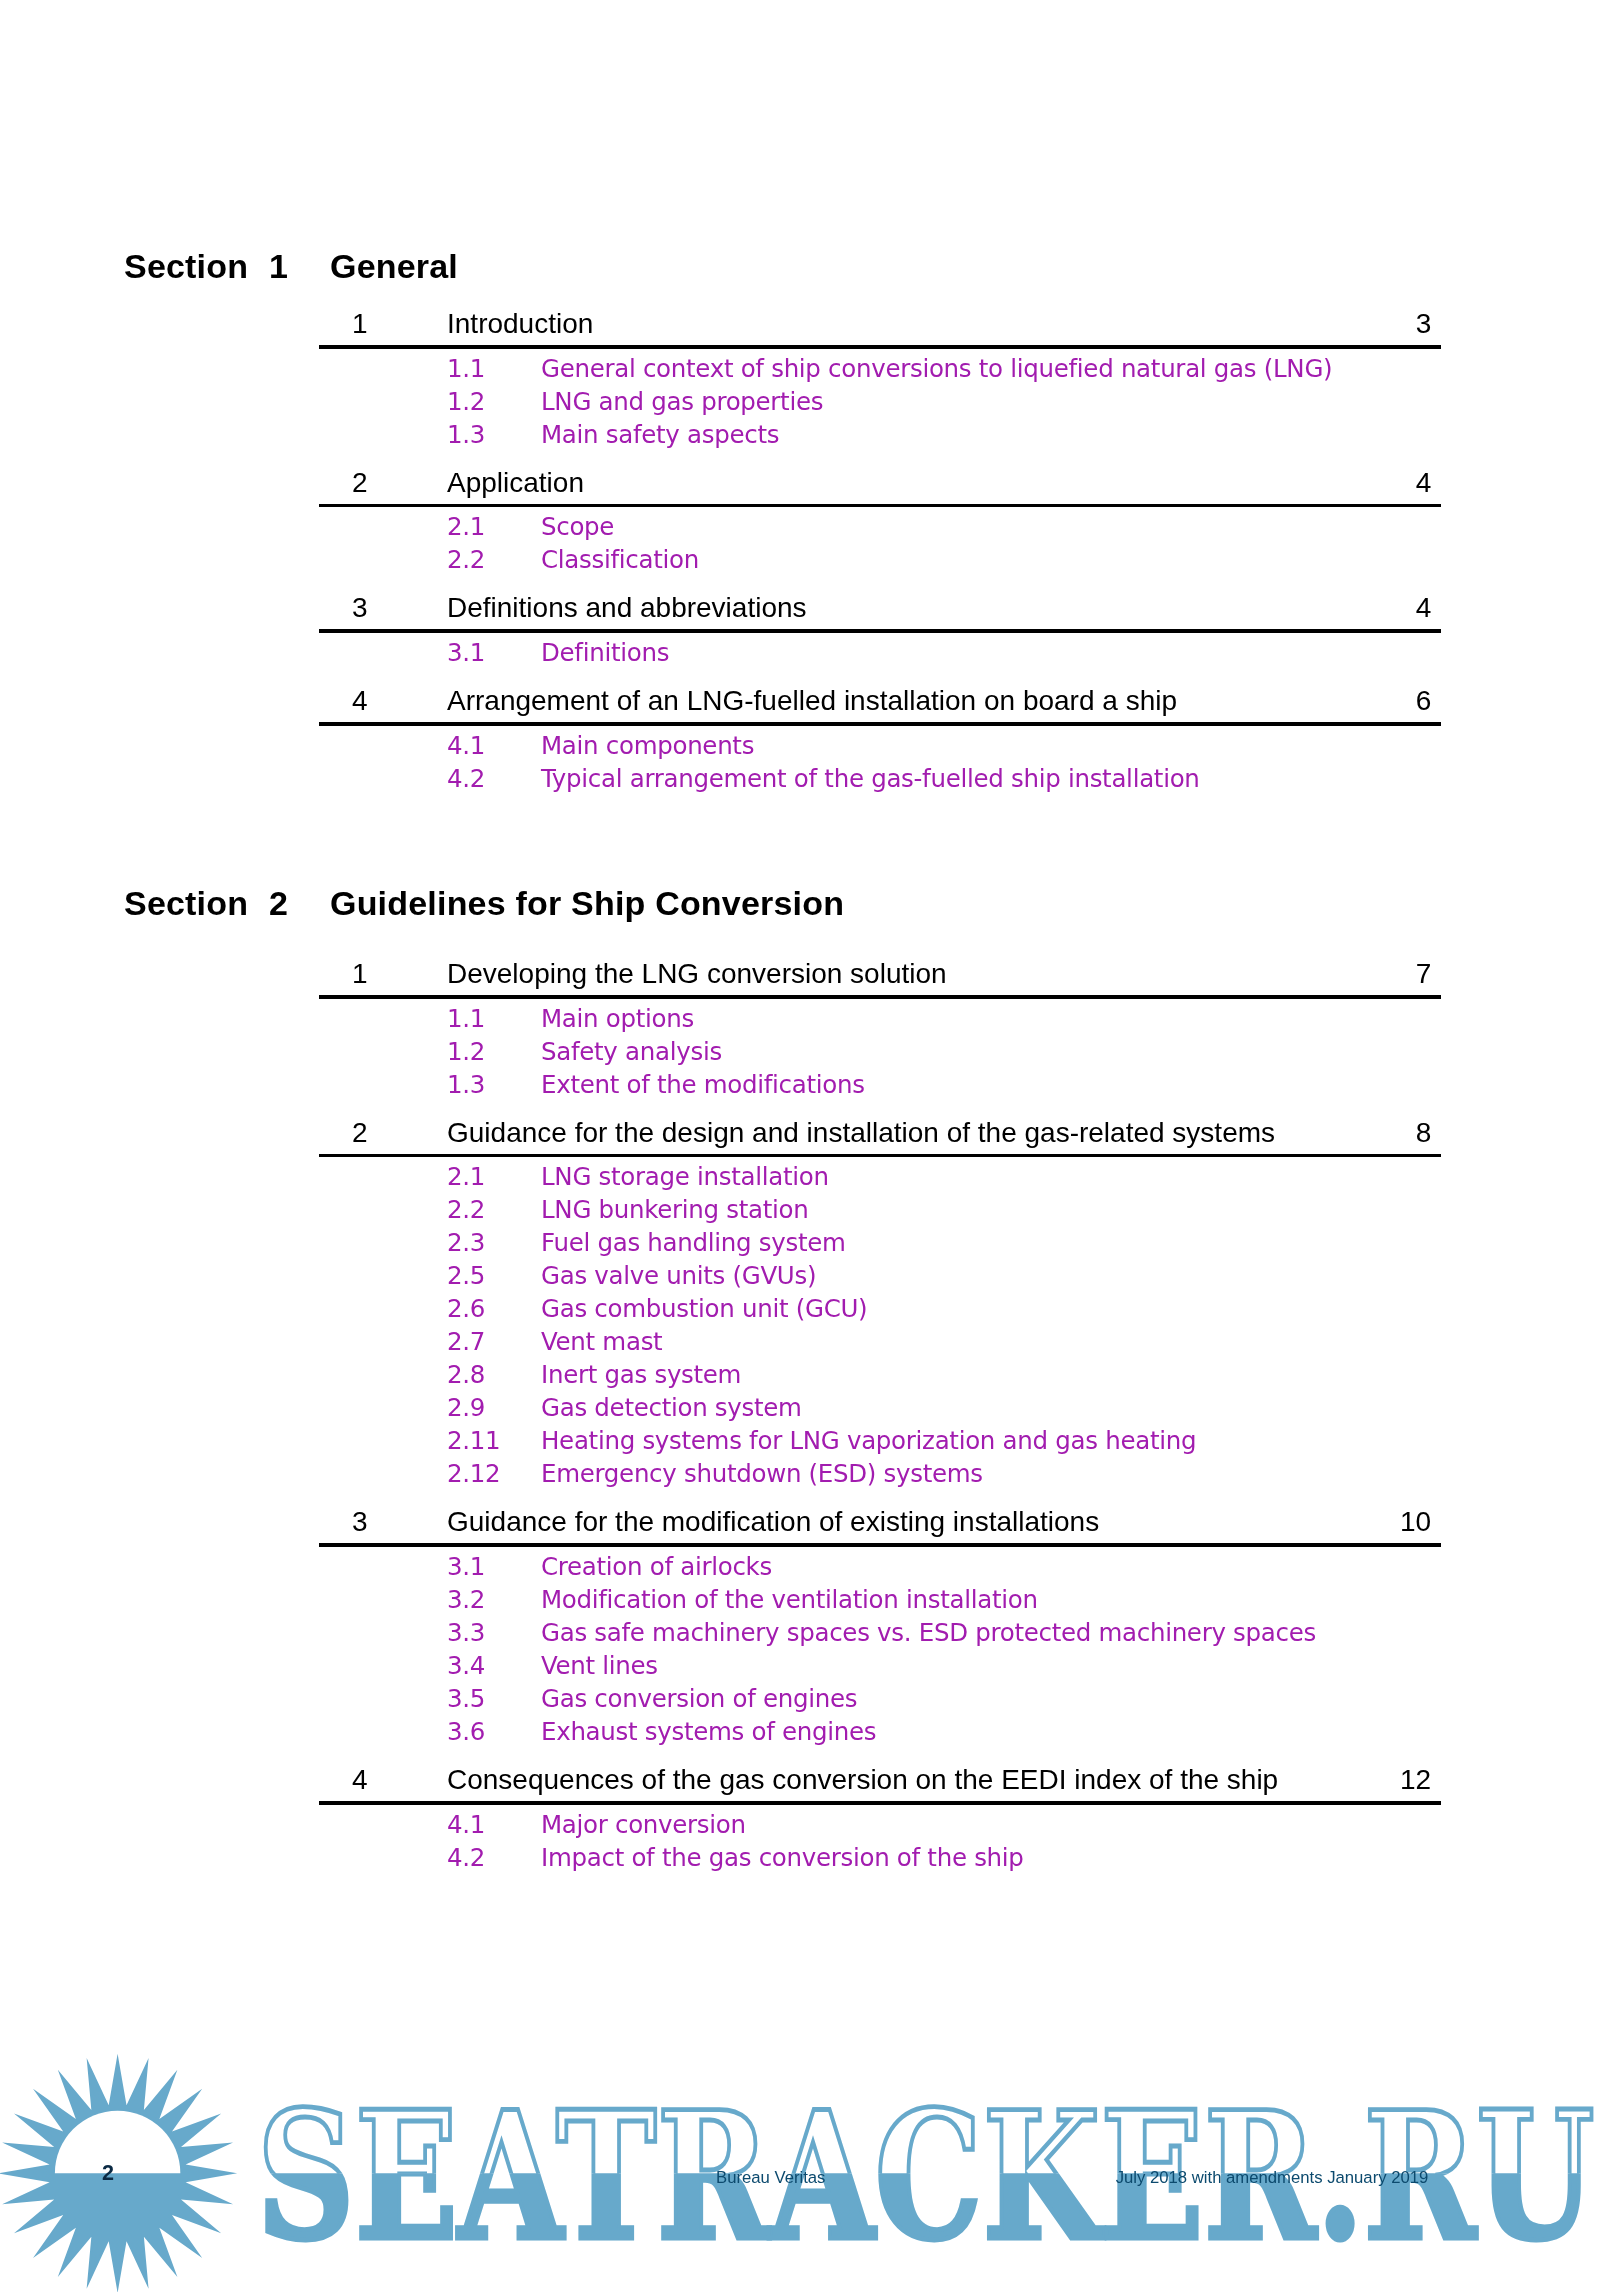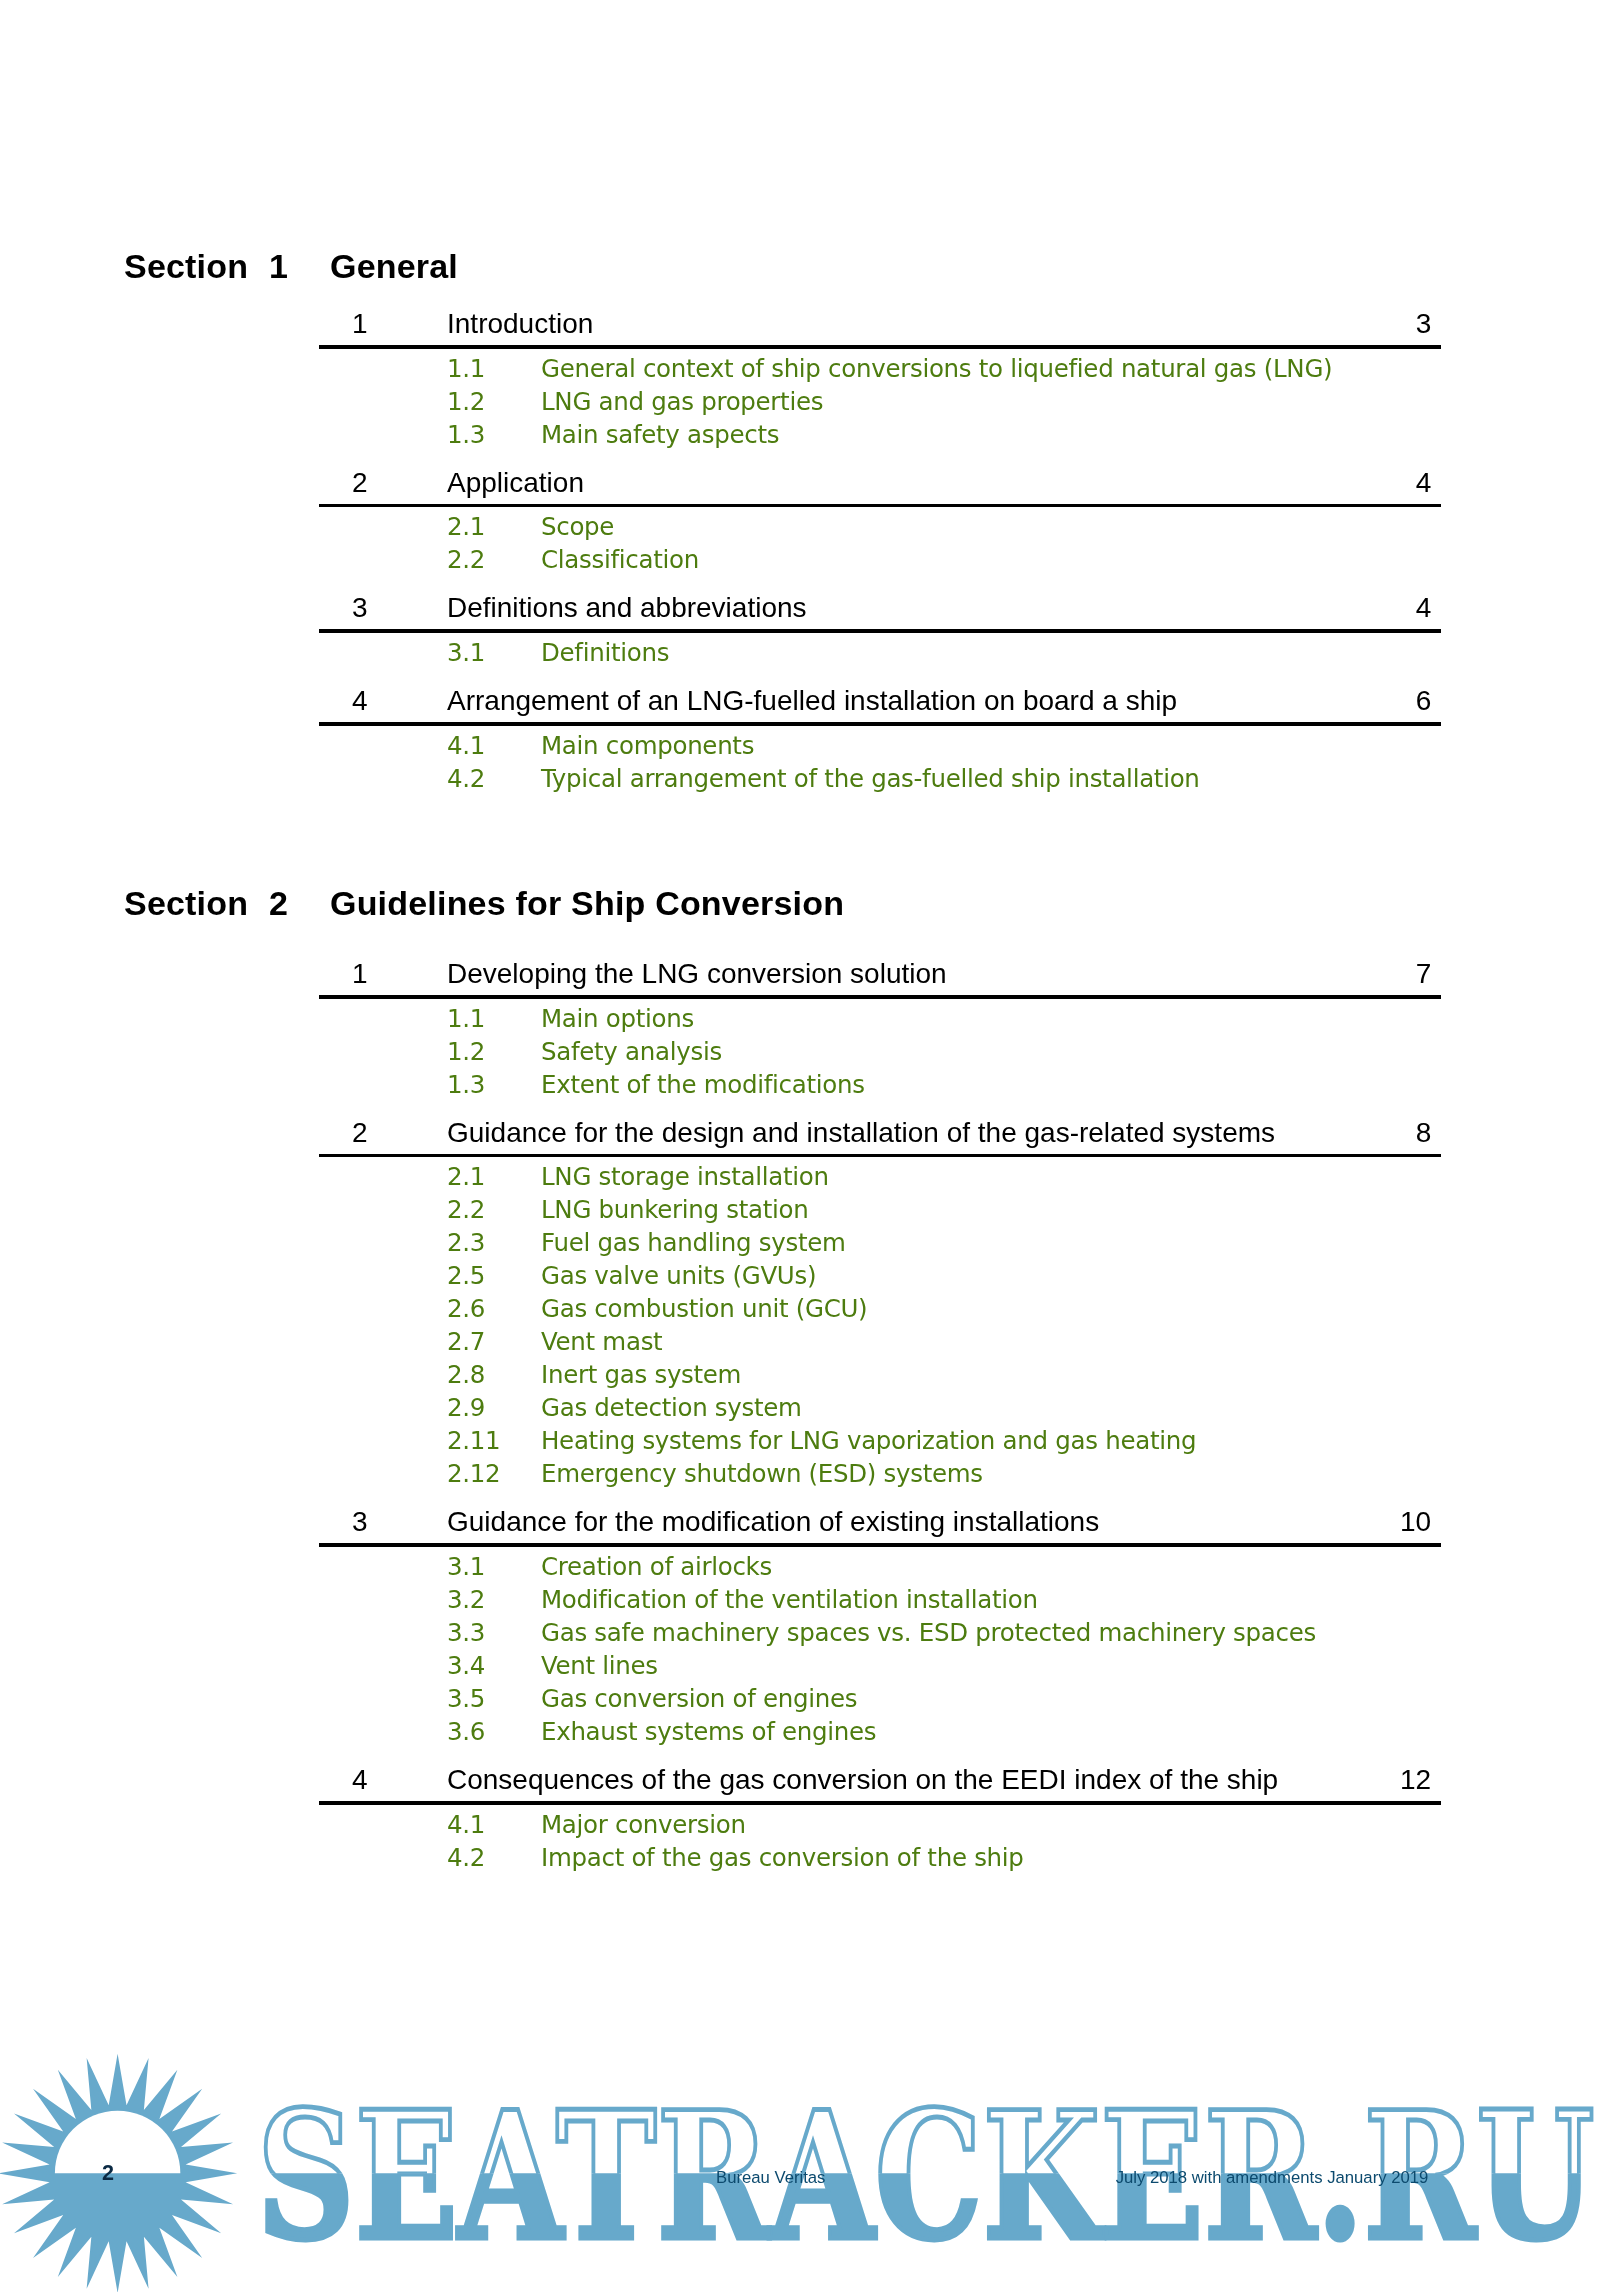--- a/index.html
+++ b/index.html
@@ -21,21 +21,21 @@
     font-family: "Liberation Sans", sans-serif; font-size: 28px; line-height: 39px; white-space: nowrap;
   }
   .entry-num { position: absolute; left: 33px; top: 0; }
   .entry-title { position: absolute; left: 128px; top: 0; }
   .entry-page { position: absolute; right: 9.8px; top: 0; }
   .entry-rule { height: 3.9px; background: #000; margin-top: 2px; }
   .subs { padding-top: 2.9px; }
   .sub {
     position: relative; height: 33px;
     font-family: "DejaVu Sans", sans-serif; font-weight: normal; font-size: 24.5px; line-height: 33px;
-    white-space: nowrap; color: #4d7c0f; letter-spacing: -0.3px;
+    white-space: nowrap; color: #a21caf; letter-spacing: -0.3px;
   }
   .sub-num { position: absolute; left: 128px; top: 0; }
   .sub-title { position: absolute; left: 222px; top: 0; }
 
   .footer { position: absolute; left: 0; top: 2039px; width: 1621px; height: 254px; }
   .wm-svg { position: absolute; left: 0; top: 0; }
   .footer-text {
     position: absolute; font-family: "Liberation Sans", sans-serif; font-size: 16.7px; line-height: 19.6px;
     color: #0c4a6e; white-space: nowrap;
   }

